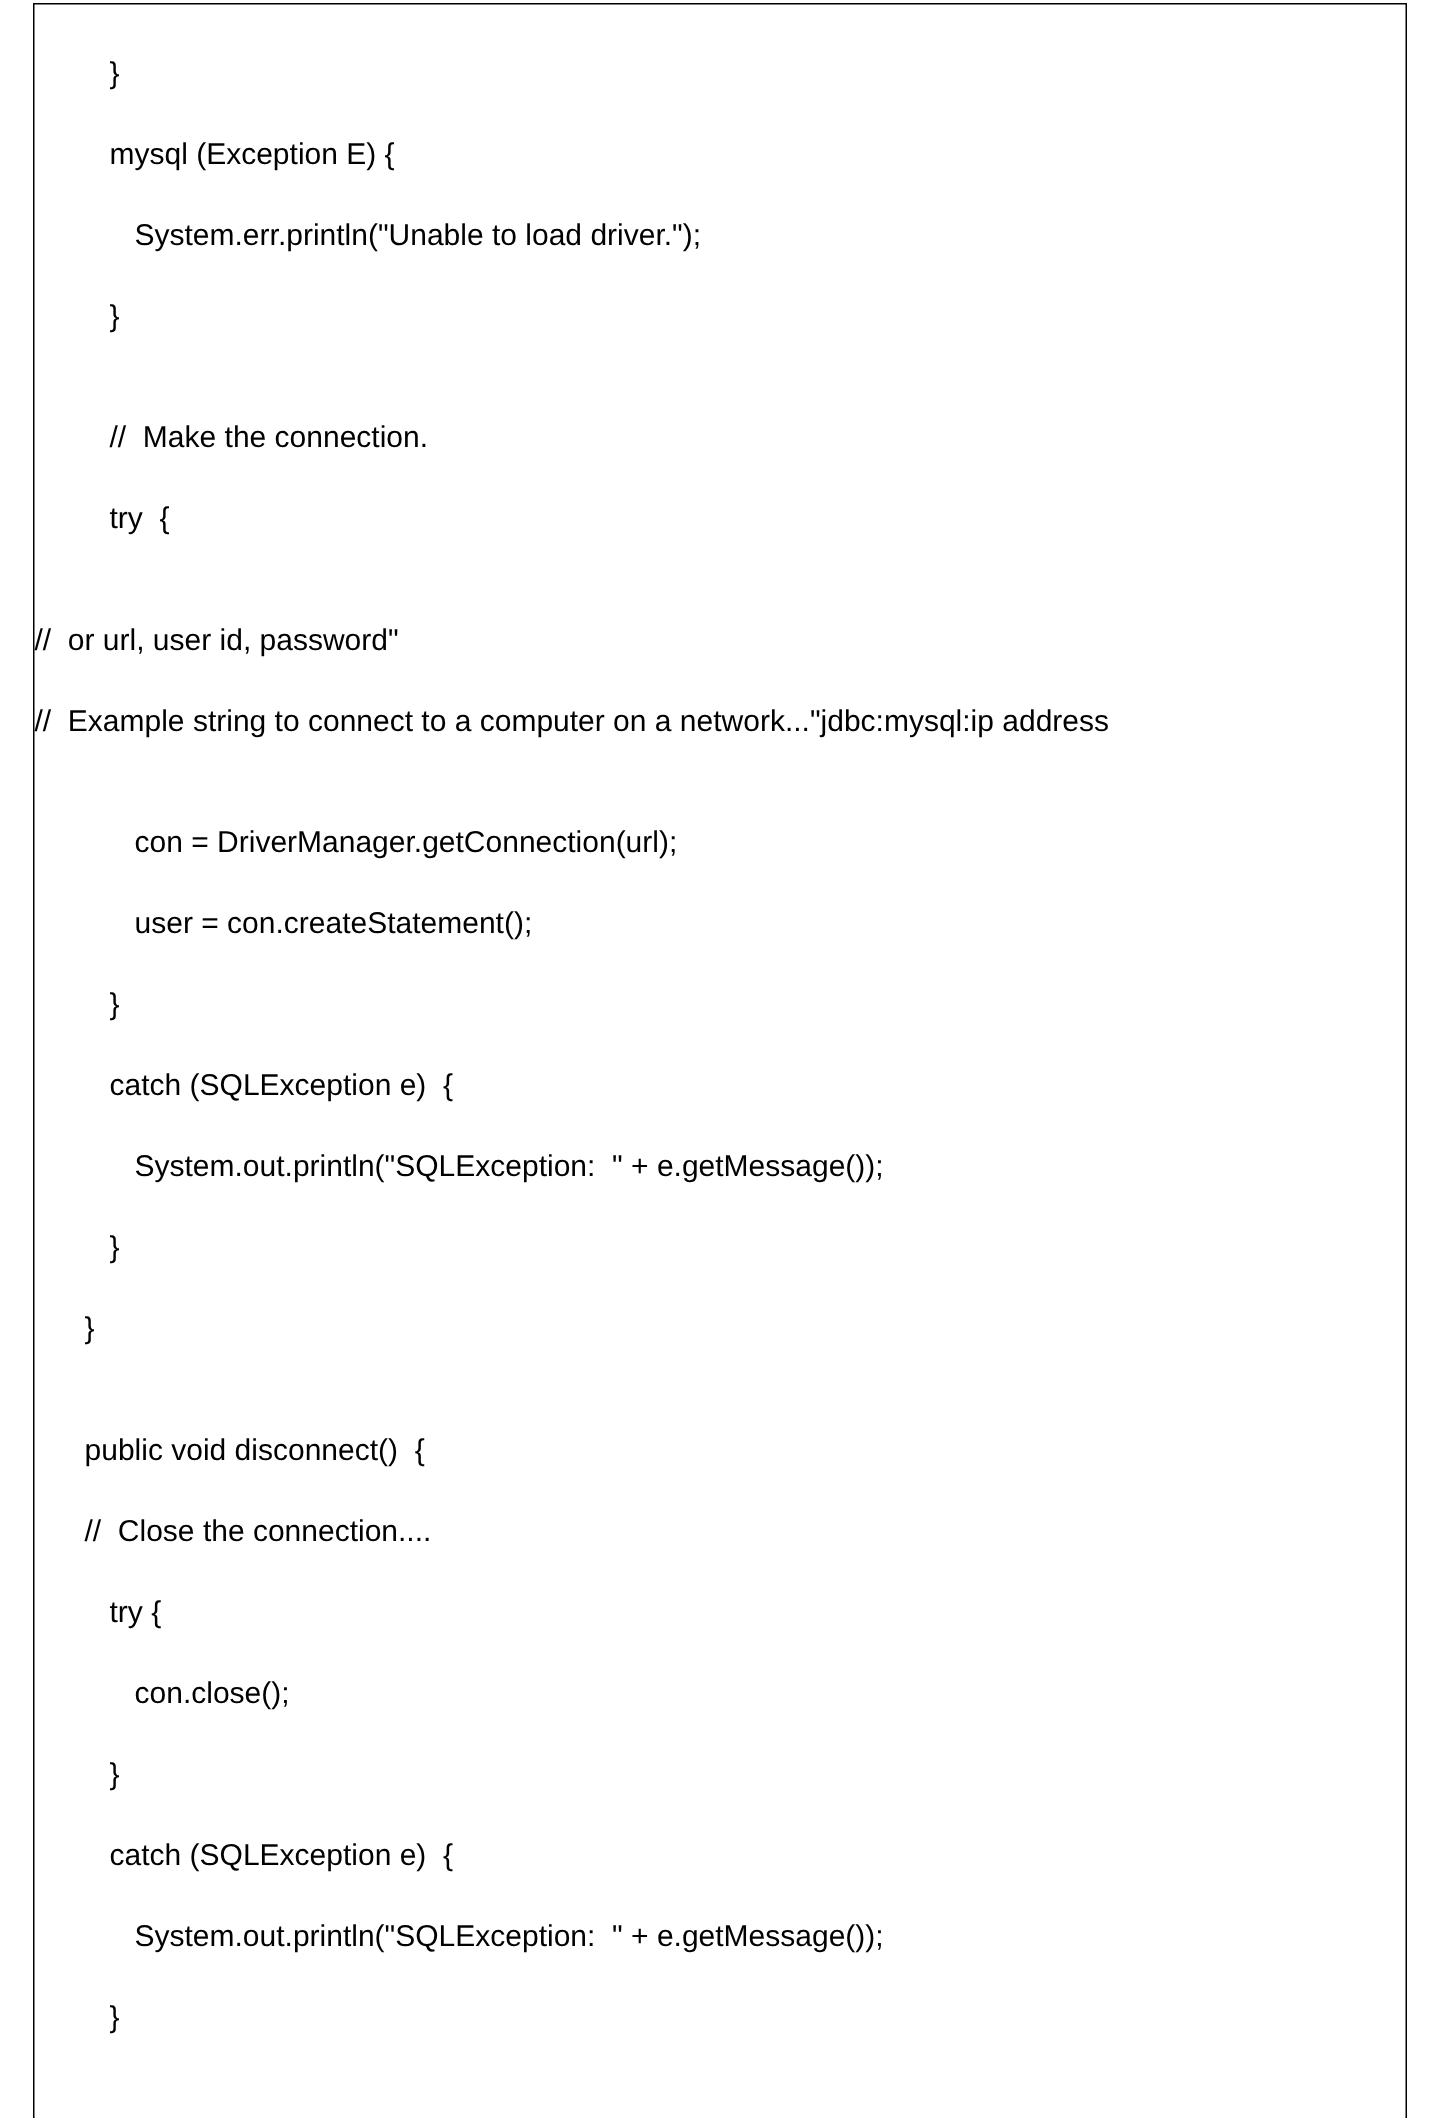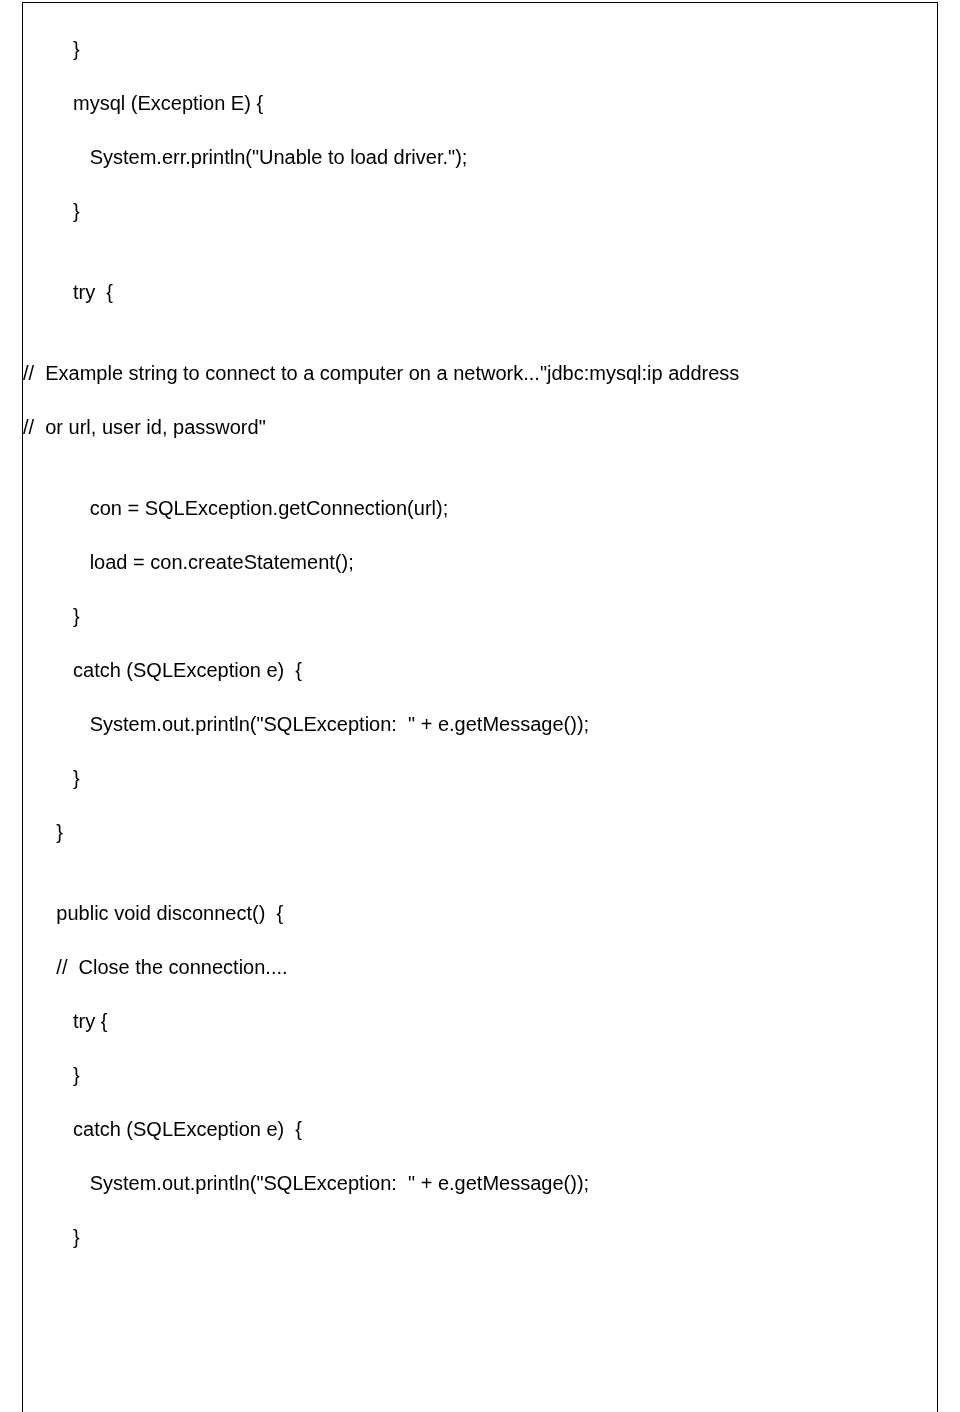--- a/index.html
+++ b/index.html
@@ -28,36 +28,38 @@
   </style>
 </head>
 <body>
 
 <div class="code-box">
 <div class="line">         }</div>
 <div class="line">         mysql (Exception E) {</div>
 <div class="line">            System.err.println("Unable to load driver.");</div>
 <div class="line">         }</div>
 <div class="line"></div>
+<div class="line">         //  Make the connection.</div>
 <div class="line">         try  {</div>
 <div class="line"></div>
+<div class="line">//  or url, user id, password"</div>
 <div class="line">//  Example string to connect to a computer on a network..."jdbc:mysql:ip address</div>
-<div class="line">//  or url, user id, password"</div>
 <div class="line"></div>
-<div class="line">            con = SQLException.getConnection(url);</div>
-<div class="line">            load = con.createStatement();</div>
+<div class="line">            con = DriverManager.getConnection(url);</div>
+<div class="line">            user = con.createStatement();</div>
 <div class="line">         }</div>
 <div class="line">         catch (SQLException e)  {</div>
 <div class="line">            System.out.println("SQLException:  " + e.getMessage());</div>
 <div class="line">         }</div>
 <div class="line">      }</div>
 <div class="line"></div>
 <div class="line">      public void disconnect()  {</div>
 <div class="line">      //  Close the connection....</div>
 <div class="line">         try {</div>
+<div class="line">            con.close();</div>
 <div class="line">         }</div>
 <div class="line">         catch (SQLException e)  {</div>
 <div class="line">            System.out.println("SQLException:  " + e.getMessage());</div>
 <div class="line">         }</div>
 
 
 
 
 
 <div class="line"></div>

